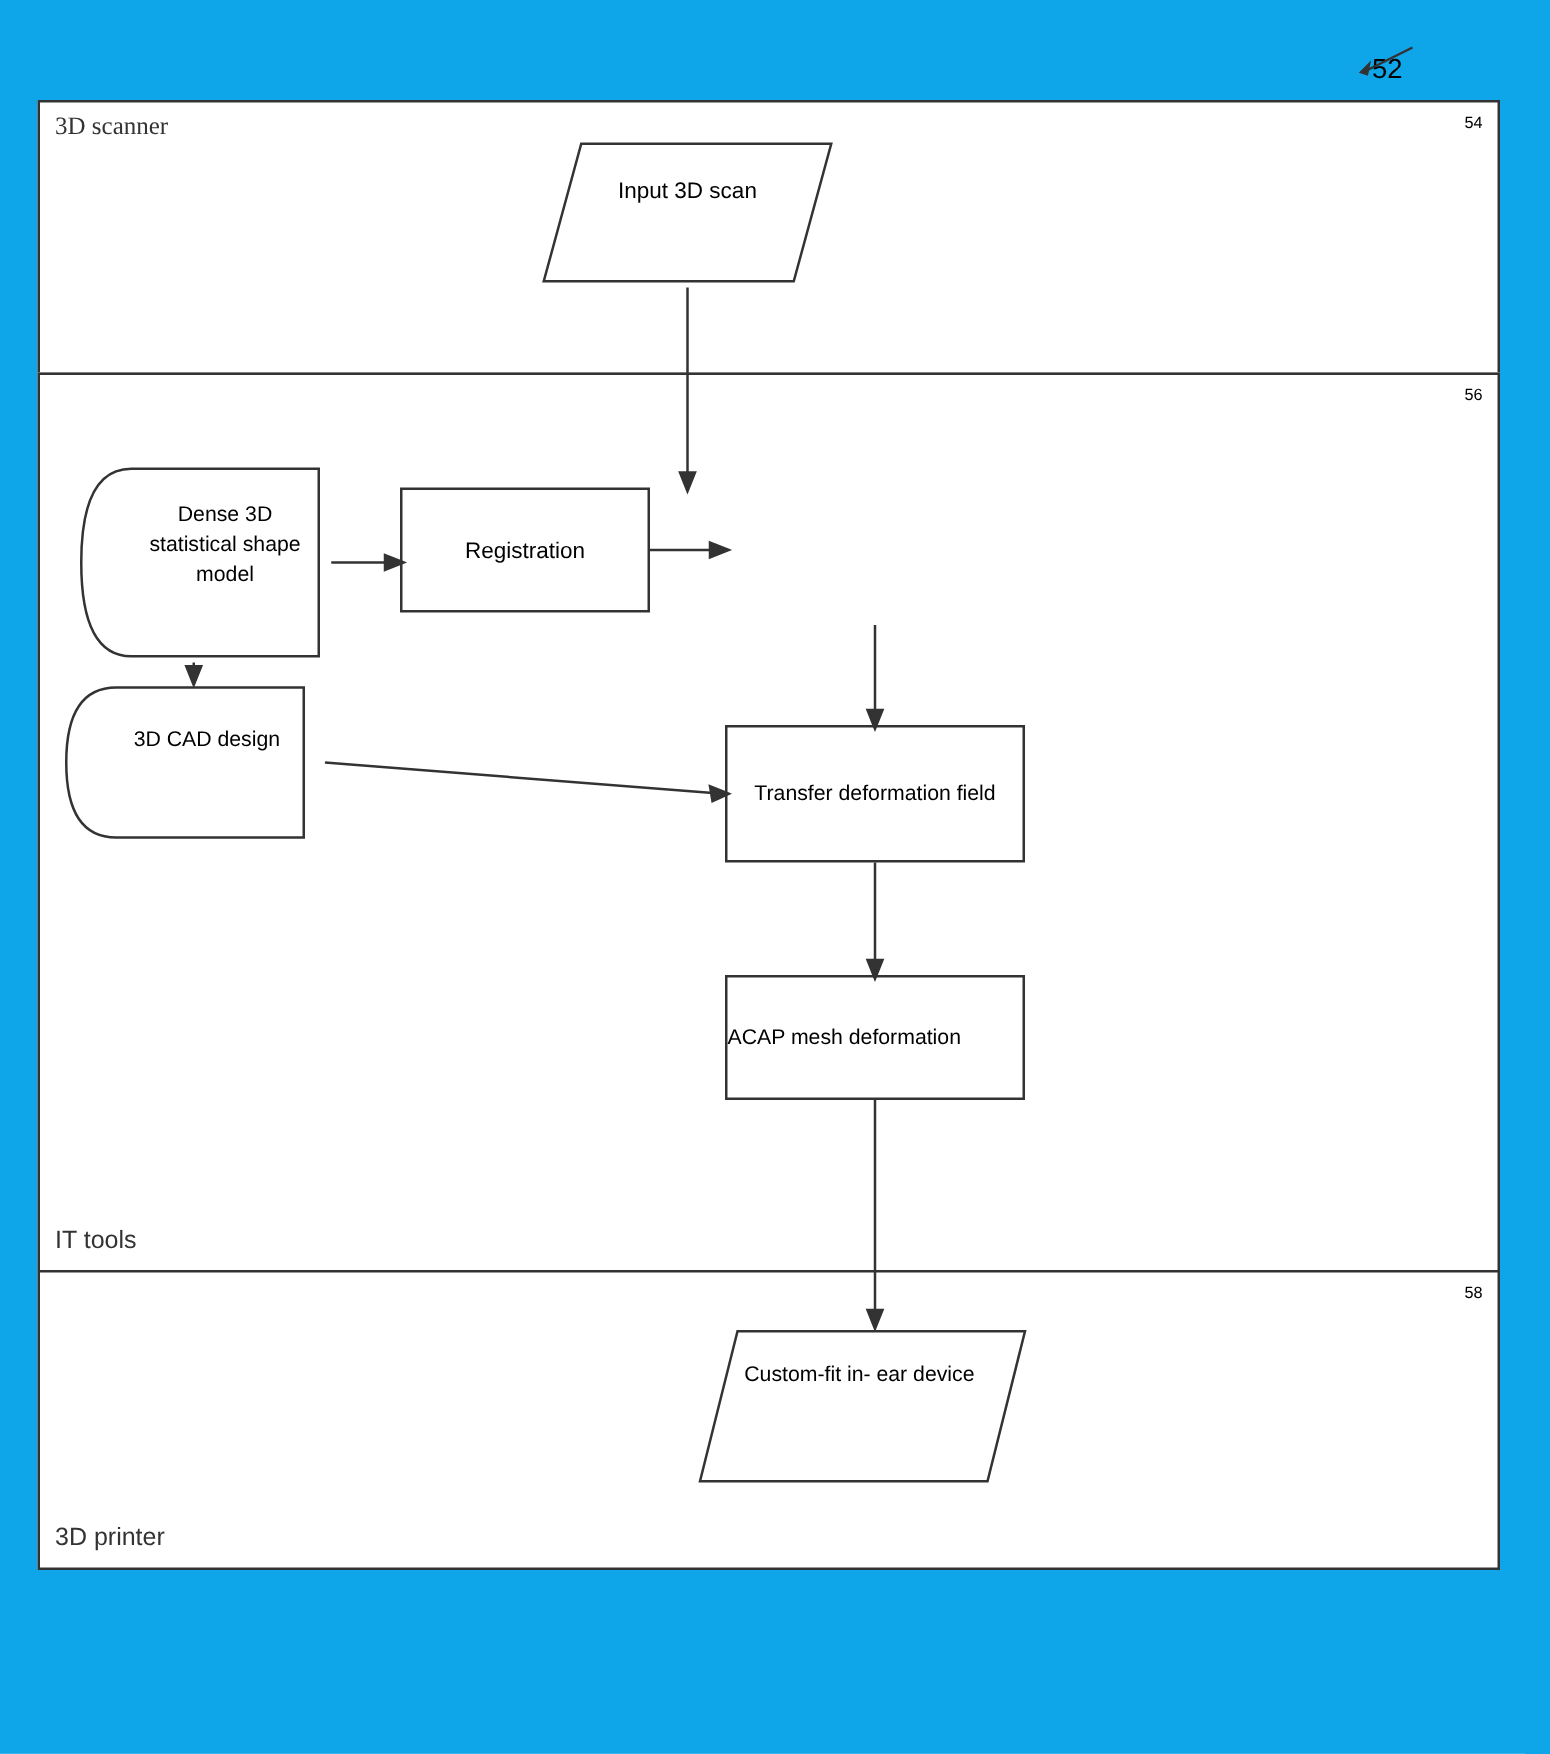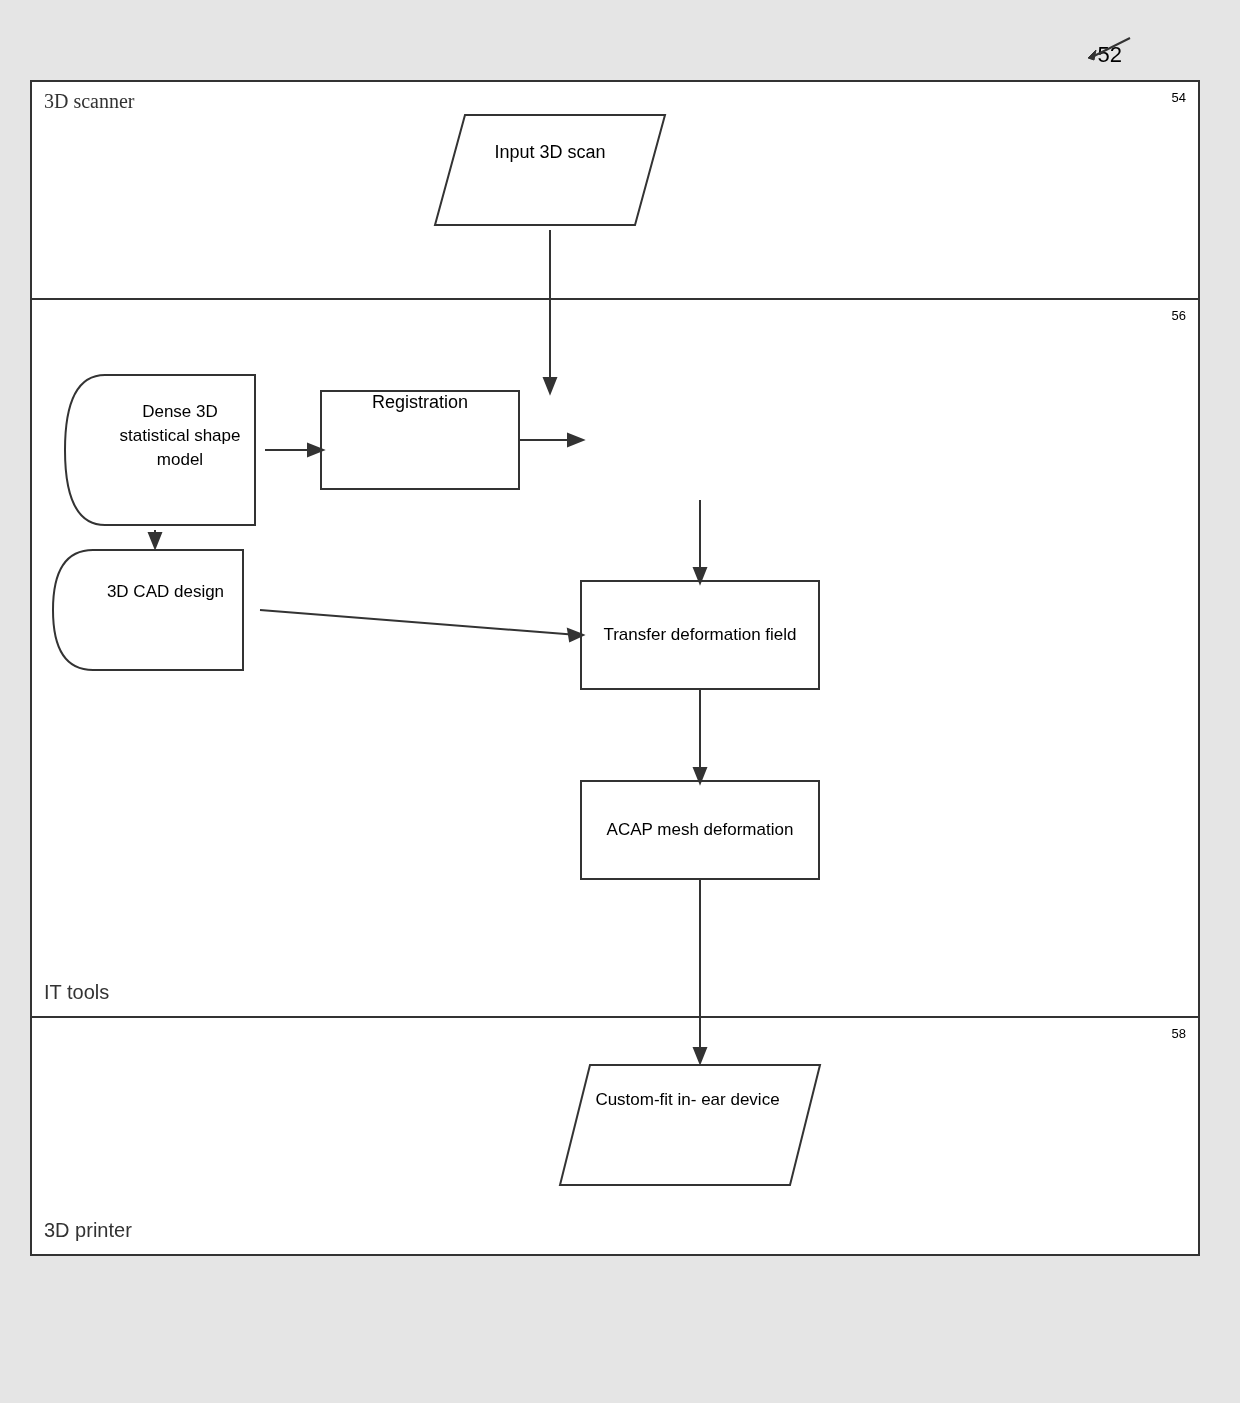--- a/index.html
+++ b/index.html
@@ -9,21 +9,21 @@
       background: #ffffff;
       font-family: Arial, sans-serif;
       position: relative;
       overflow: hidden;
     }
 
     .page-container {
       width: 1240px;
       height: 1403px;
       position: relative;
-      background: #e5e5e5;
+      background: #0ea5e9;
     }
 
     
     .section {
       position: absolute;
       border: 2px solid #333;
       background: #fff;
     }
 
     .section-label {
@@ -133,40 +133,40 @@
   <div style="position:absolute;top:370px;left:55px;width:210px;height:160px;">
     <svg width="210" height="160" style="position:absolute;top:0;left:0;">
 
       <path d="M 50,5 Q 10,5 10,80 Q 10,155 50,155 L 200,155 L 200,5 Z" fill="white" stroke="#333" stroke-width="2"></path>
     </svg>
     <div style="position:absolute;top:30px;left:50px;width:150px;text-align:center;font-size:17px;line-height:1.4;">Dense 3D
 statistical
 shape model</div>
   </div>
 
-  <div style="position:absolute;top:390px;left:320px;width:200px;height:100px;border:2px solid #333;background:#fff;display:flex;justify-content:center;">
+  <div style="position:absolute;top:390px;left:320px;width:200px;height:100px;border:2px solid #333;background:#fff;display:flex;align-items:center;justify-content:center;">
     <span style="font-size:18px;text-align:center;">Registration</span>
   </div>
 
 
   <div style="position:absolute;top:545px;left:48px;width:200px;height:130px;">
     <svg width="200" height="130" style="position:absolute;top:0;left:0;">
       <path d="M 45,5 Q 5,5 5,65 Q 5,125 45,125 L 195,125 L 195,5 Z" fill="white" stroke="#333" stroke-width="2"></path>
     </svg>
     <div style="position:absolute;top:35px;left:45px;width:145px;text-align:center;font-size:17px;line-height:1.4;">3D CAD
 design</div>
   </div>
 
   <div style="position:absolute;top:580px;left:580px;width:240px;height:110px;border:2px solid #333;background:#fff;display:flex;align-items:center;justify-content:center;">
     <span style="font-size:17px;text-align:center;line-height:1.4;">Transfer
 deformation
 field</span>
   </div>
 
-  <div style="position:absolute;top:780px;left:580px;width:240px;height:100px;border:2px solid #333;background:#fff;display:flex;align-items:center;justify-content:center;">
+  <div style="position:absolute;top:780px;left:580px;width:240px;height:100px;border:2px solid #333;background:#fff;display:flex;align-items:center;justify-content:flex-start;">
     <span style="font-size:17px;text-align:center;line-height:1.4;">ACAP mesh
 deformation</span>
   </div>
 
   <div style="position:absolute;top:1060px;left:555px;width:270px;height:130px;">
     <svg width="270" height="130" style="position:absolute;top:0;left:0;">
       <polygon points="35,5 265,5 235,125 5,125" fill="white" stroke="#333" stroke-width="2"></polygon>
     </svg>
     <div style="position:absolute;top:28px;left:40px;width:185px;text-align:center;font-size:17px;line-height:1.4;">Custom-fit in-
 ear device</div>

